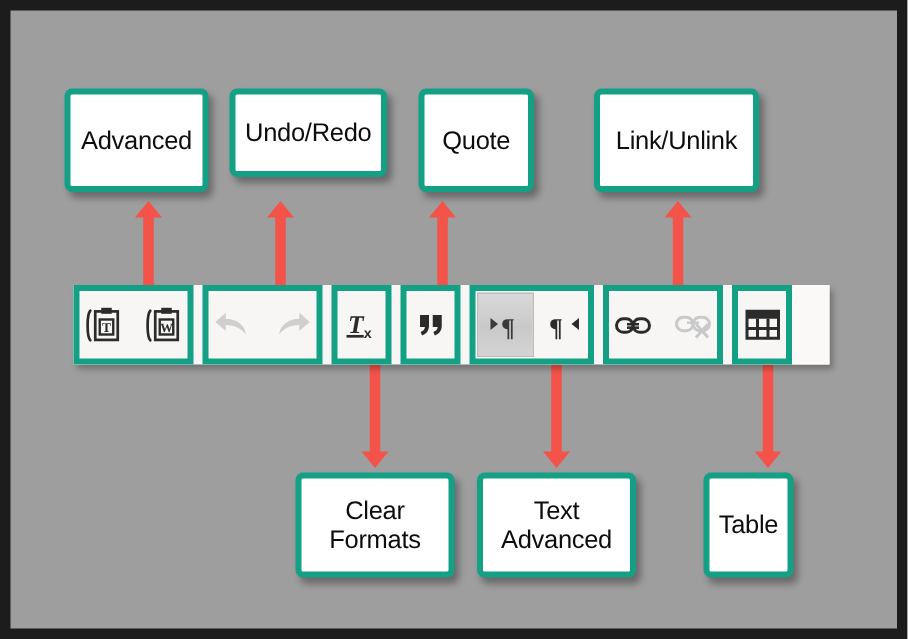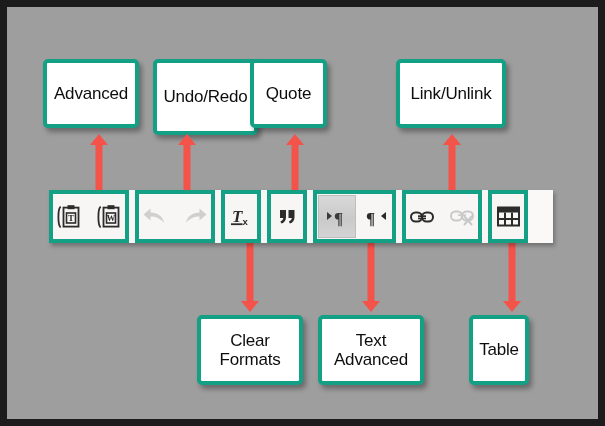--- a/index.html
+++ b/index.html
@@ -112,27 +112,27 @@
 <body>
 
 <div id="stage">
 
   <div class="callout" style="left:36px; top:52px; width:96px; height:69px;">
     <div>
       <span>Advanced</span>
     </div>
   </div>
 
-  <div class="callout" style="left:146px; top:52px; width:105px; height:76px;">
+  <div class="callout" style="left:146px; top:52px; width:105px; height:59px;">
     <div>
       <span>Undo/Redo</span>
     </div>
   </div>
 
-  <div class="callout" style="left:243px; top:52px; width:77px; height:69px;">
+  <div class="callout" style="left:272px; top:52px; width:77px; height:69px;">
     <div>
       <span>Quote</span>
     </div>
   </div>
 
   <div class="callout" style="left:190px; top:308px; width:106px; height:70px;">
     <div>
       <span>Clear</span>
       <span>Formats</span>
     </div>

